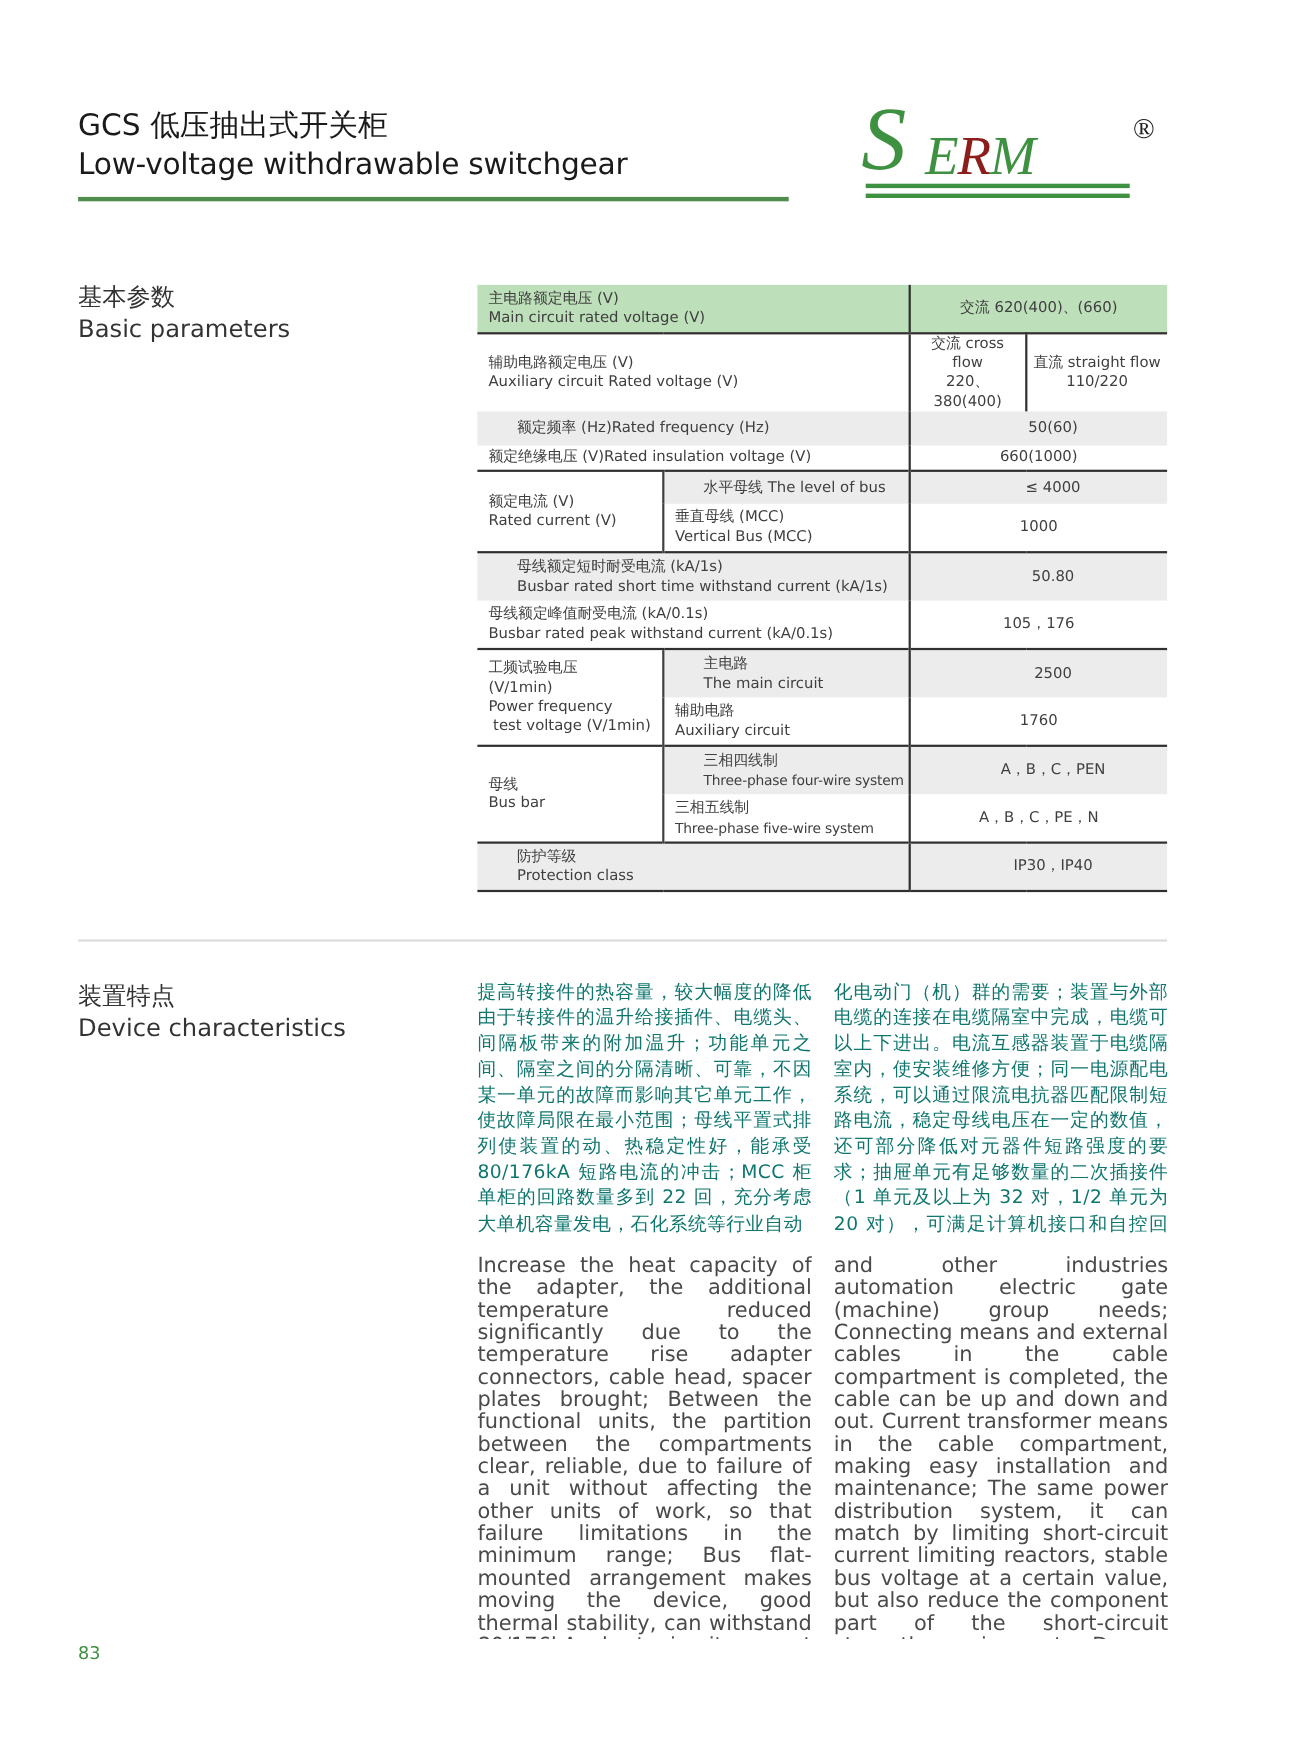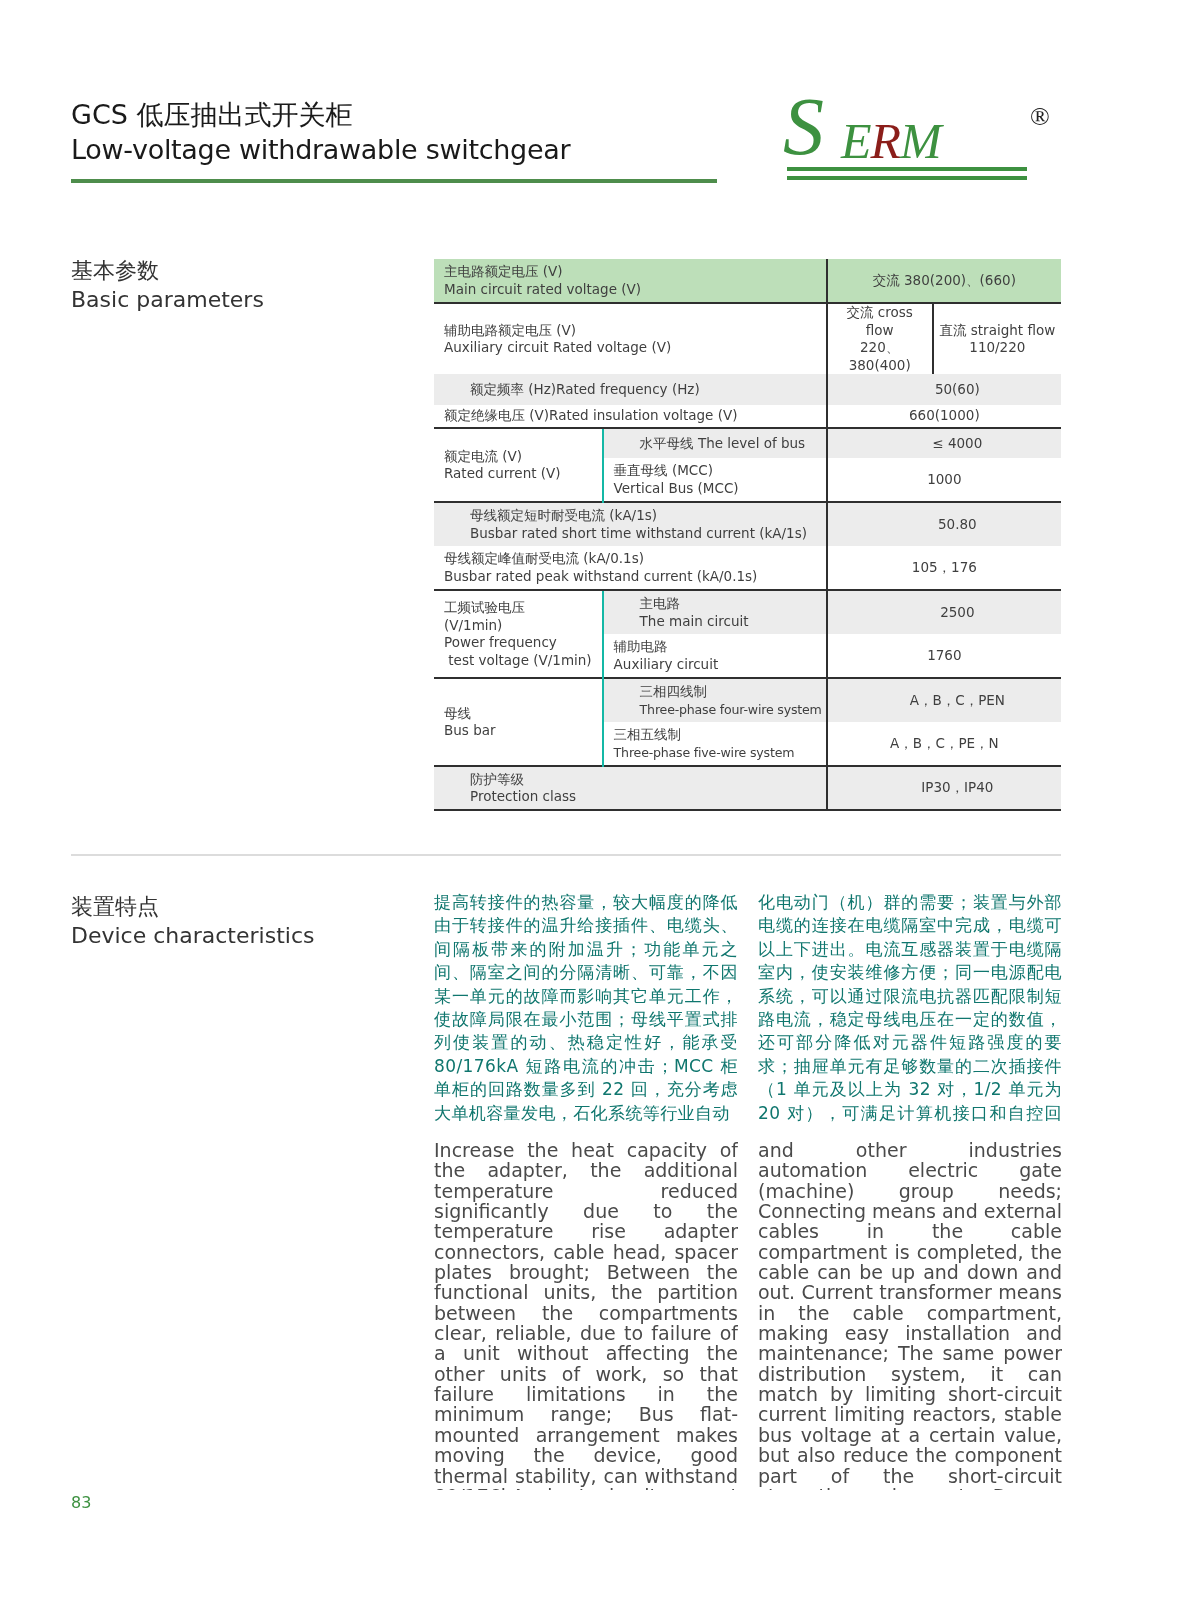--- a/index.html
+++ b/index.html
@@ -18,21 +18,21 @@
   .logo .reg { position: absolute; left: 247px; top: 12px; font-size: 26px; color: #222; font-family: "Liberation Serif", serif; line-height: 30px; }
   .logo .bar1 { position: absolute; left: 4px; top: 77px; width: 240px; height: 4px; background: #3d9140; }
   .logo .bar2 { position: absolute; left: 4px; top: 86px; width: 240px; height: 4px; background: #3d9140; }
 
   .sec-cn { position: absolute; left: 71px; font-size: 22px; color: #333; line-height: 28px; white-space: nowrap; }
   .sec-en { position: absolute; left: 71px; font-size: 22px; color: #333; line-height: 28px; white-space: nowrap; }
 
   .param-table { position: absolute; left: 434px; top: 259px; width: 627px; border-collapse: collapse; font-size: 13.5px; color: #3f3f3f; }
   .param-table td { padding: 0 10px; vertical-align: middle; line-height: 17.5px; }
   .param-table td.val { text-align: center; border-left: 2px solid #2f2f2f; }
-  .param-table td.sub { border-left: 2px solid #14b8a6; }
+  .param-table td.sub { border-left: 2px solid #404040; }
   .param-table td.split { border-left: 2px solid #2f2f2f; padding: 0 4px; text-align: center; border-radius: 17px; }
   .param-table tr.hdr td { background: #bddfb9; height: 43px; border-bottom: 2px solid #2f2f2f; }
   .param-table tr.shade td.shade, .param-table td.shade { background: #ececec; padding-left: 36px; }
   .param-table tr.bt td { border-top: 2px solid #2f2f2f; }
   .param-table tr.last td { border-bottom: 2px solid #2f2f2f; }
   .param-table td.rowspan-lbl { background: #fff; }
 
   .divider { position: absolute; left: 71px; top: 854px; width: 990px; height: 2px; background: #dcdcdc; }
 
   .col { position: absolute; width: 304px; }
@@ -66,21 +66,21 @@
       <col style="width:202px">
       <col style="width:132px">
       <col style="width:131px">
     </colgroup>
   <tbody>
       <tr class="hdr">
     <td colspan="2">
           <div>主电路额定电压 (V)</div>
           <div>Main circuit rated voltage (V)</div>
         </td>
-    <td colspan="2" class="val">交流 380(200)、(660)</td>
+    <td colspan="2" class="val">交流 620(400)、(660)</td>
   </tr>
   <tr style="height:44px">
     <td colspan="2">
           <div>辅助电路额定电压 (V)</div>
           <div>Auxiliary circuit Rated voltage (V)</div>
         </td>
     <td class="split">
           <div>交流 cross flow</div>
           <div>220、380(400)</div>
         </td>

